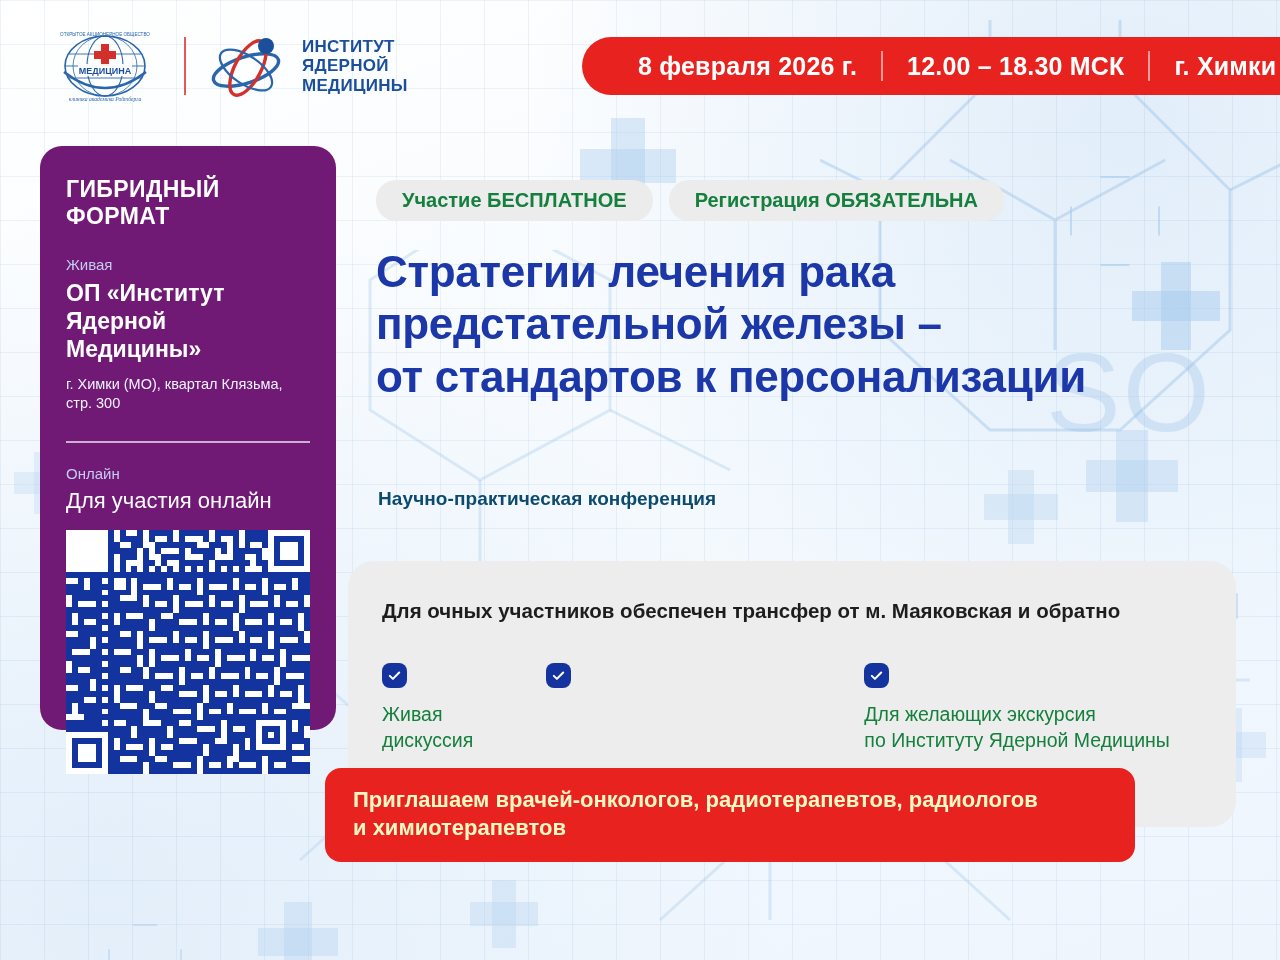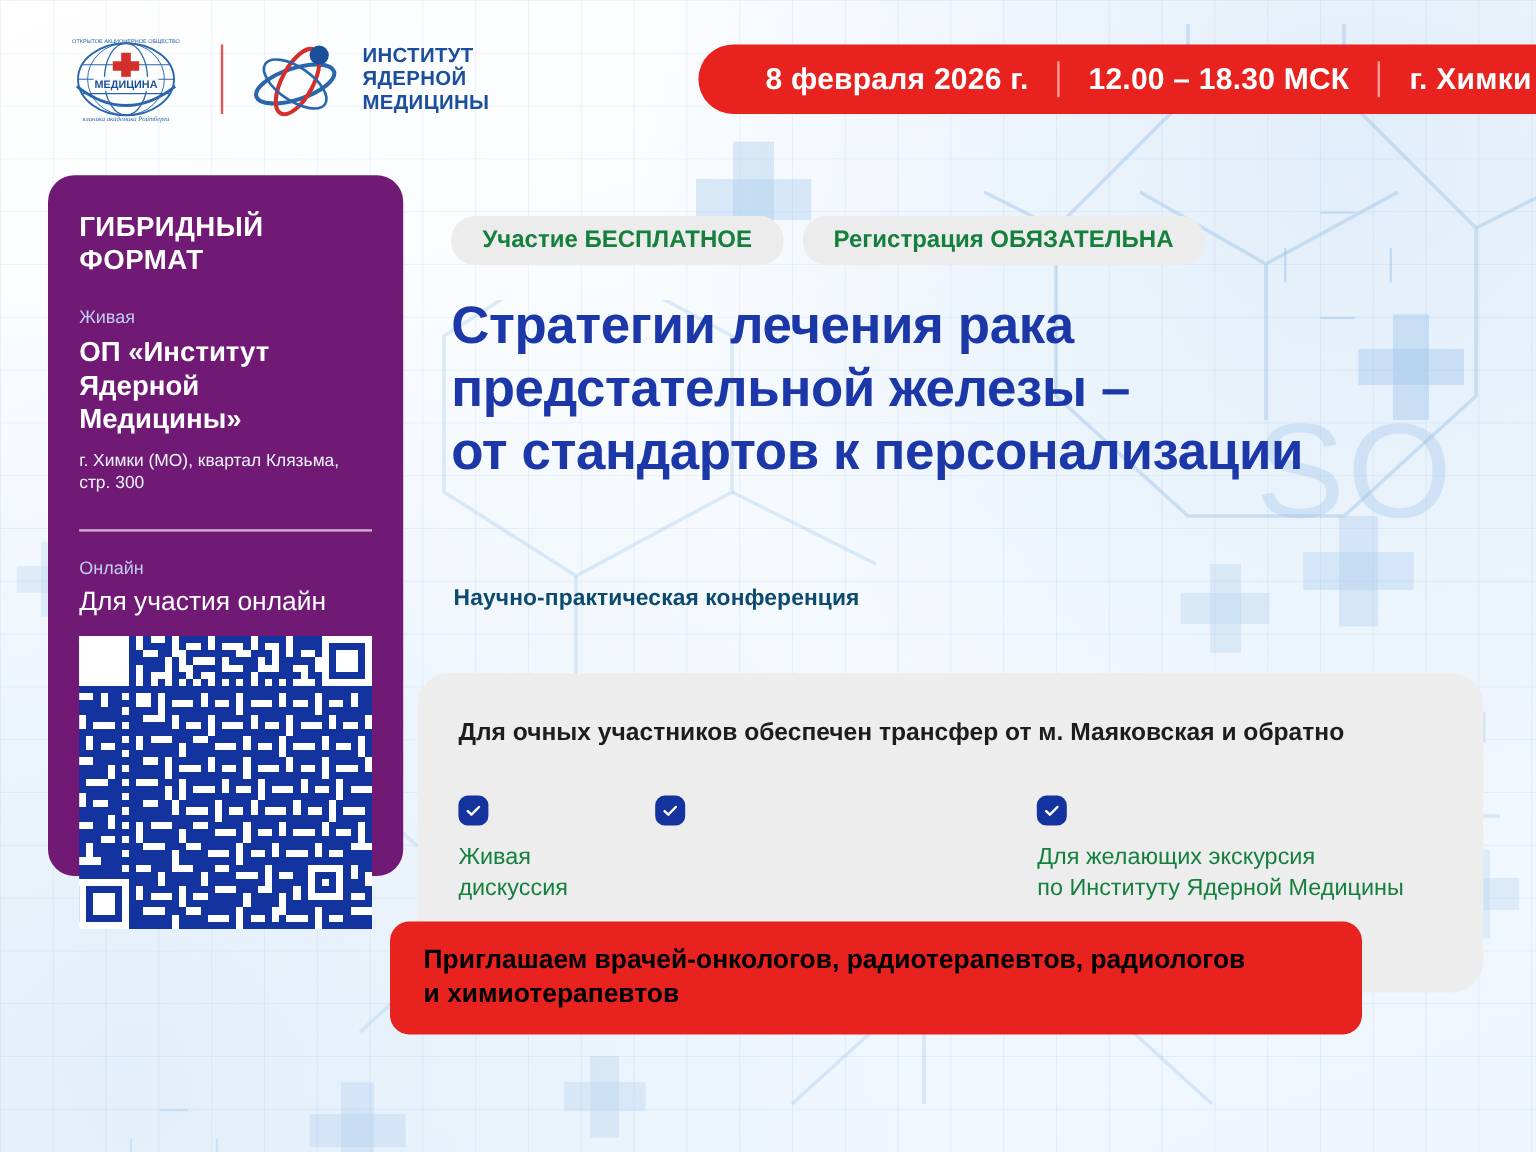--- a/index.html
+++ b/index.html
@@ -220,21 +220,21 @@
     white-space: pre-line;
   }
 
   
   .invite {
     position: absolute;
     left: 325px; top: 768px;
     width: 810px;
     background: #e8231f;
     border-radius: 16px;
-    color: #000000;
+    color: #fef9c3;
     padding: 18px 28px 20px 28px;
     box-sizing: border-box;
     font-size: 22px;
     font-weight: bold;
     line-height: 1.28;
     white-space: pre-line;
   }
 </style>
 </head>
 <body>

